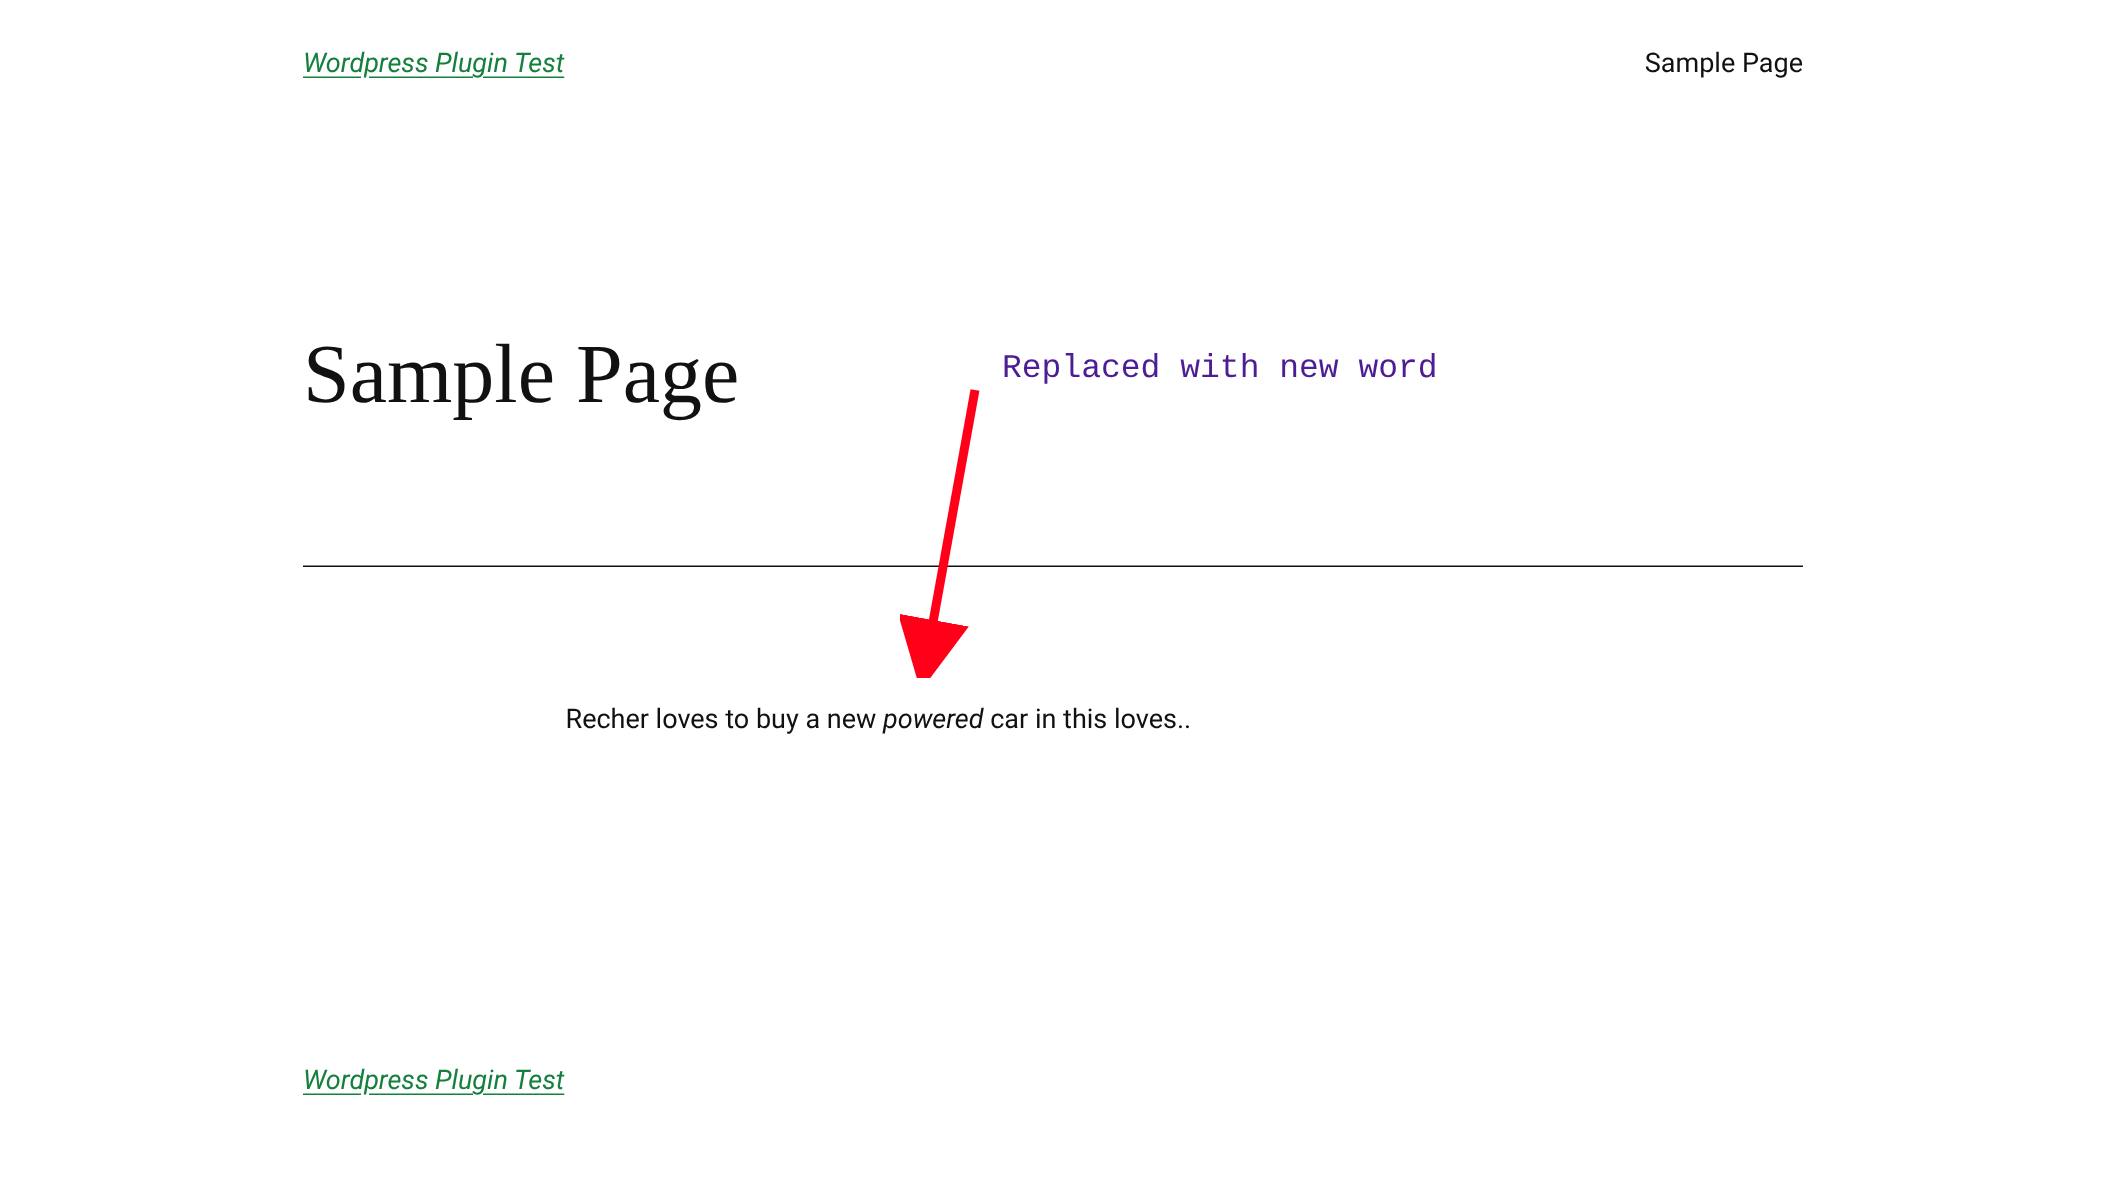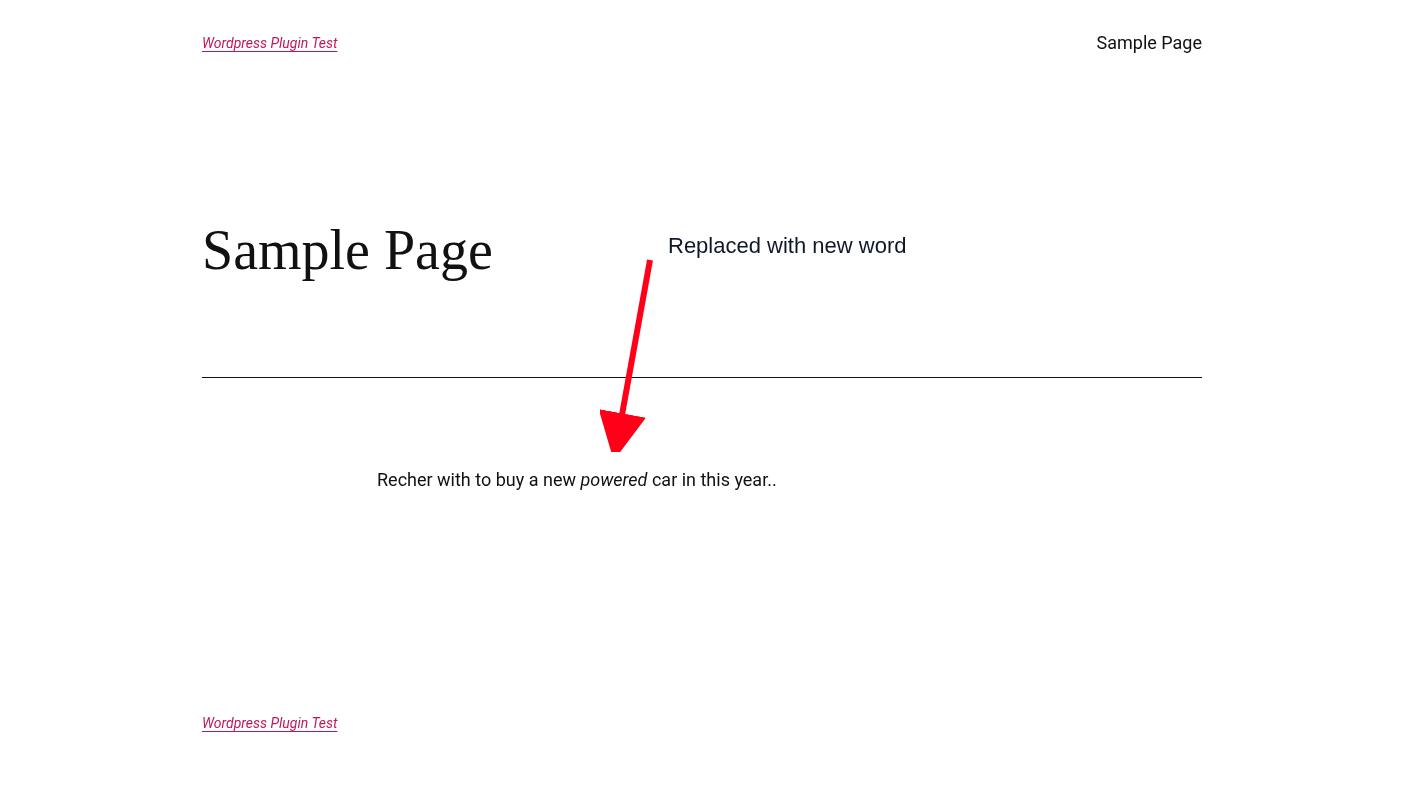--- a/index.html
+++ b/index.html
@@ -19,24 +19,24 @@
     }
     
     header.hdr {
       padding-top:32px;
       display:flex;
       justify-content:space-between;
       align-items:center;
     }
     .site-title {
       font-style:italic;
-      font-size:14px;
+      font-size:18px;
       text-decoration:underline;
       text-underline-offset:3px;
-      color:#be185d;
+      color:#15803d;
       cursor:pointer;
     }
     .nav-link {
       font-size:18px;
       color:#111;
       cursor:pointer;
     }
     
     .page-title {
       font-family:"Times New Roman",Georgia,serif;
@@ -81,22 +81,22 @@
       text-underline-offset:2px;
       color:#111;
       cursor:pointer;
     }
     
     .annotation-text {
       position:absolute;
       left:668px;
       top:233px;
       font-size:22px;
-      color:#0f172a;
-      font-family:Liberation Sans, sans-serif;
+      color:#4c1d95;
+      font-family:Liberation Mono, monospace;
     }
     .annotation-arrow {
       position:absolute;
       left:600px;
       top:252px;
       width:80px;
       height:200px;
       pointer-events:none;
     }
   </style>
@@ -108,21 +108,21 @@
     <span class="site-title">Wordpress Plugin Test</span>
     <span class="nav-link">Sample Page</span>
   </header>
 
   <h1 class="page-title">Sample Page</h1>
 
   <hr class="sep">
 
   <div class="content-area">
     <p class="para">
-      <span>Recher with to buy a new </span><em>powered</em><span> car in this year..</span>
+      <span>Recher loves to buy a new </span><em>powered</em><span> car in this loves..</span>
     </p>
   </div>
 </div>
 
 <div class="annotation-text">Replaced with new word</div>
 
 <svg class="annotation-arrow" viewBox="0 0 80 200">
   <defs>
     <marker id="arrowhead" markerWidth="8" markerHeight="8" refX="4" refY="4" orient="auto">
       <path d="M0,0 L8,4 L0,8 Z" fill="#ff0018"></path>

